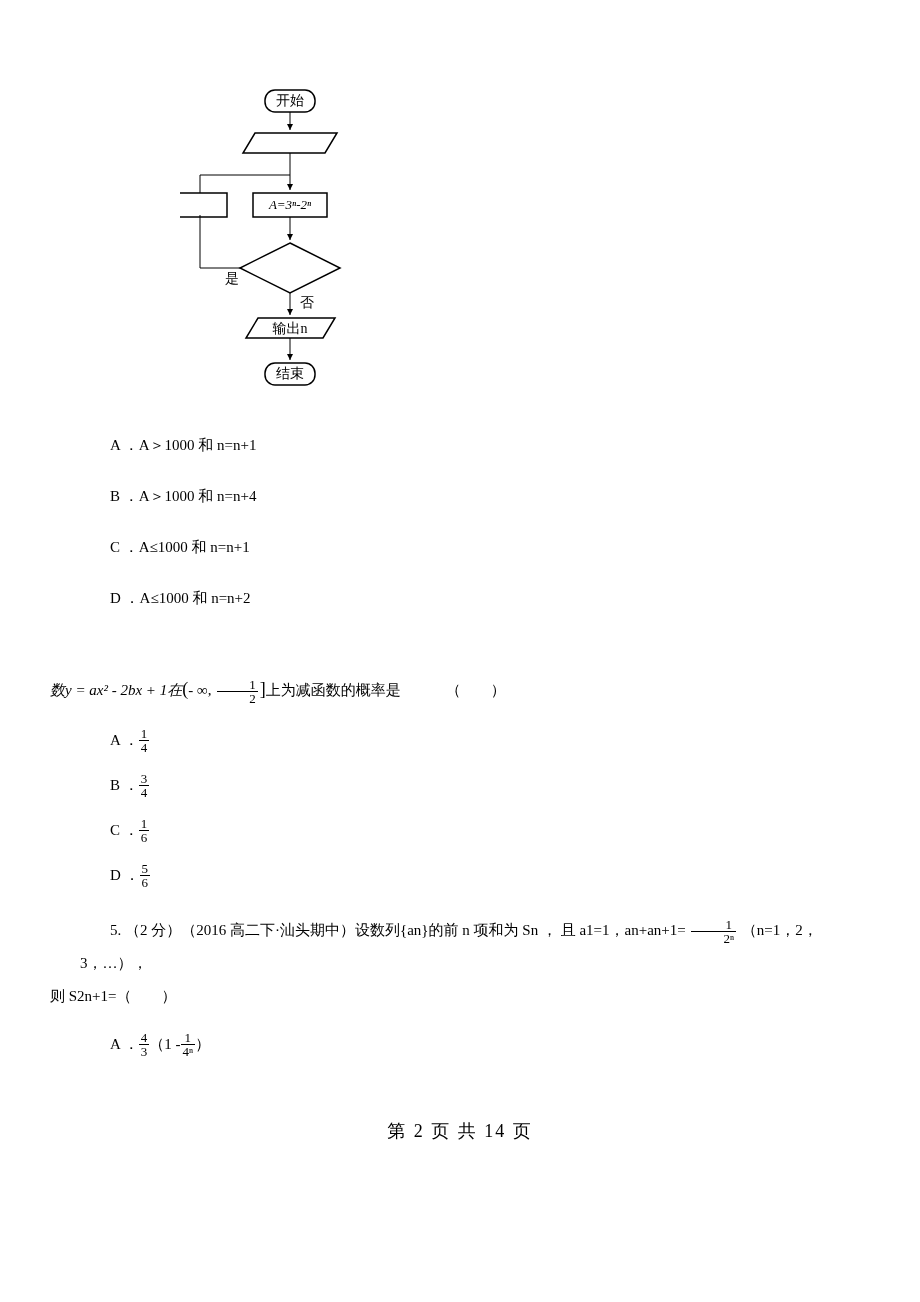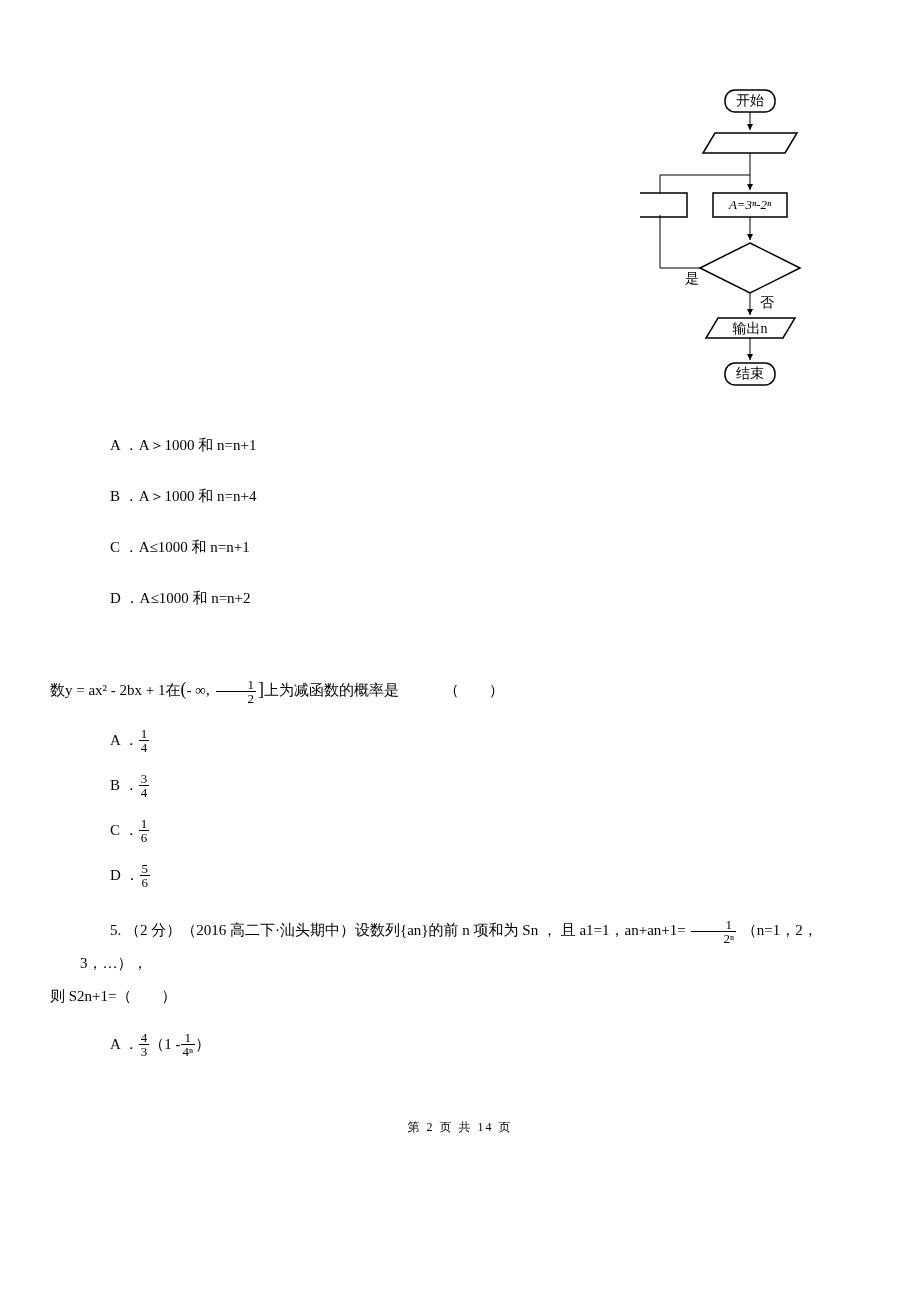--- a/index.html
+++ b/index.html
@@ -9,21 +9,20 @@
       background: #fff;
       margin: 0;
       padding: 85px 80px 40px 80px;
       width: 920px;
       box-sizing: border-box;
       line-height: 1.5;
     }
     .flowchart {
       margin-left: 100px;
       margin-bottom: 30px;
-      text-align: right;
     }
     .option {
       margin-left: 30px;
       margin-top: 24px;
       margin-bottom: 20px;
       line-height: 1.8;
     }
     .question {
       margin-top: 25px;
       margin-bottom: 15px;
@@ -66,21 +65,21 @@
       border-bottom: 1px solid #000;
       padding: 0 2px;
     }
     .frac-inline .den {
       display: block;
       padding: 0 2px;
     }
     .footer {
       text-align: center;
       margin-top: 60px;
-      font-size: 12px;
+      font-size: 18px;
       letter-spacing: 2px;
     }
   </style>
 </head>
 <body>
 
 <div class="flowchart">
 <svg width="200" height="310" viewBox="0 0 200 310">
   <defs>
     <marker id="arrow" markerWidth="8" markerHeight="8" refX="6" refY="3" orient="auto">
@@ -122,21 +121,21 @@
 </svg>
 </div>
 
 <div class="option">A ．A＞1000 和 n=n+1</div>
 <div class="option">B ．A＞1000 和 n=n+4</div>
 <div class="option">C ．A≤1000 和 n=n+1</div>
 <div class="option">D ．A≤1000 和 n=n+2</div>
 
 <div class="question">
   <br>
-  <span style="margin-left:-30px;">数y = ax² - 2bx + 1在</span><span style="font-size:18px;">(</span><span>- ∞,</span>
+  <span style="margin-left:-30px;font-style:italic;">数y = ax² - 2bx + 1在</span><span style="font-size:18px;">(</span><span>- ∞,</span>
   <span class="frac-inline"><span class="num">1</span><span class="den">2</span></span><span style="font-size:18px;">]</span><span>上为减函数的概率是　　　（　　）</span>
 </div>
 
 <div class="option-frac">
   <span>A ．</span>
   <span class="frac">
       <span class="num">1</span>
       <span class="den">4</span>
     </span>
 </div>

